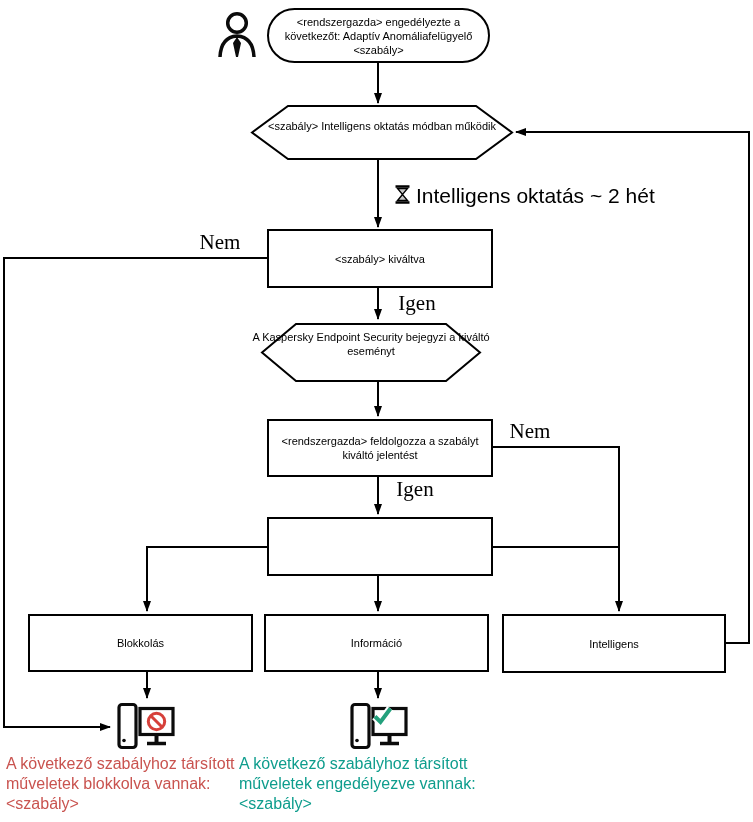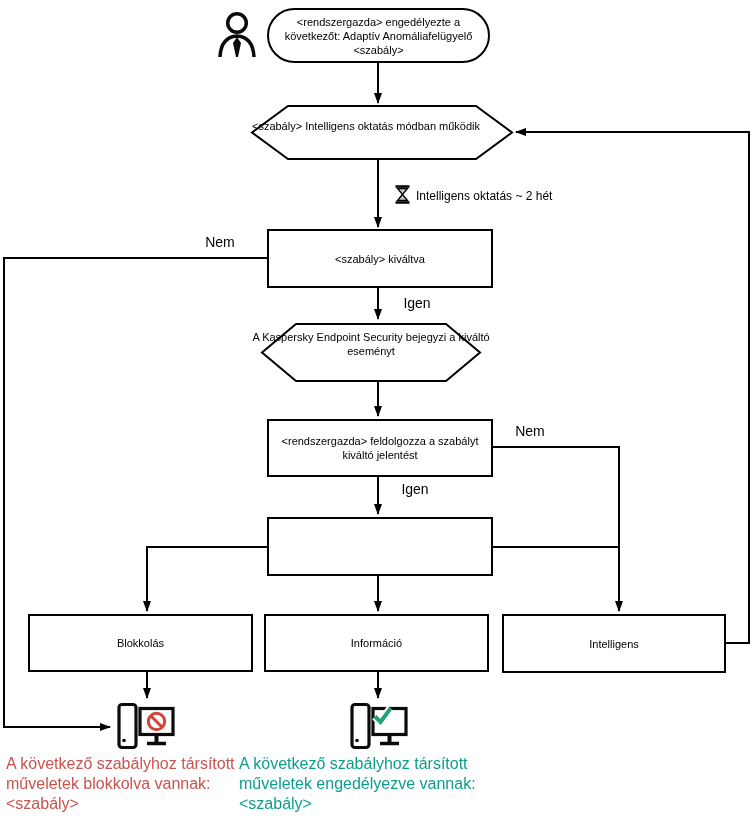--- a/index.html
+++ b/index.html
@@ -6,25 +6,25 @@
   .canvas{
     position:relative;width:753px;height:822px;background:#fff;
     font-family:"Liberation Sans",sans-serif;color:#000;overflow:hidden;
   }
   .canvas svg.layer{position:absolute;left:0;top:0;}
   .lbl{
     position:absolute;display:flex;align-items:center;justify-content:center;
     text-align:center;font-size:11px;line-height:14px;white-space:pre-line;
   }
   .edge-lbl{
-    position:absolute;font-size:14px;line-height:20px;text-align:center;
-    white-space:nowrap;display:flex;align-items:center;justify-content:center;
+    position:absolute;font-size:21px;line-height:20px;text-align:center;
+    white-space:nowrap;display:flex;align-items:center;justify-content:center;font-family:Liberation Serif, serif;
   }
   .timer-lbl{
-    position:absolute;font-size:12px;line-height:20px;white-space:nowrap;
+    position:absolute;font-size:21px;line-height:20px;white-space:nowrap;
   }
   .outcome{
     position:absolute;font-size:16px;line-height:20px;text-align:left;
     white-space:pre-line;
   }
   .outcome-blocked{color:#c9534f;}
   .outcome-allowed{color:#0e9d8d;}
 </style>
 </head>
 <body>
@@ -101,21 +101,21 @@
         <polyline points="25,14.5 30.5,20 40.5,6.5" fill="none" stroke="#fff" stroke-width="8"></polyline>
         <polyline points="25,14.5 30.5,20 40.5,6.5" fill="none" stroke="#23a07c" stroke-width="4"></polyline>
       </g>
     </g>
   </svg>
 
   <div class="lbl" style="left:268px;top:9px;width:221px;height:53px;">&lt;rendszergazda&gt; engedélyezte a
 következőt: Adaptív Anomáliafelügyelő
 &lt;szabály&gt;</div>
 
-  <div class="lbl" style="left:236px;top:106px;width:260px;height:40px;">&lt;szabály&gt; Intelligens oktatás módban működik</div>
+  <div class="lbl" style="left:252px;top:106px;width:260px;height:40px;">&lt;szabály&gt; Intelligens oktatás módban működik</div>
 
   <div class="lbl" style="left:268px;top:230px;width:224px;height:57px;border-radius:15px;">&lt;szabály&gt; kiváltva</div>
 
   <div class="lbl" style="left:246px;top:324px;width:250px;height:39px;">A Kaspersky Endpoint Security bejegyzi a kiváltó
 eseményt</div>
 
   <div class="lbl" style="left:268px;top:420px;width:224px;height:56px;">&lt;rendszergazda&gt; feldolgozza a szabályt
 kiváltó jelentést</div>
 
 

